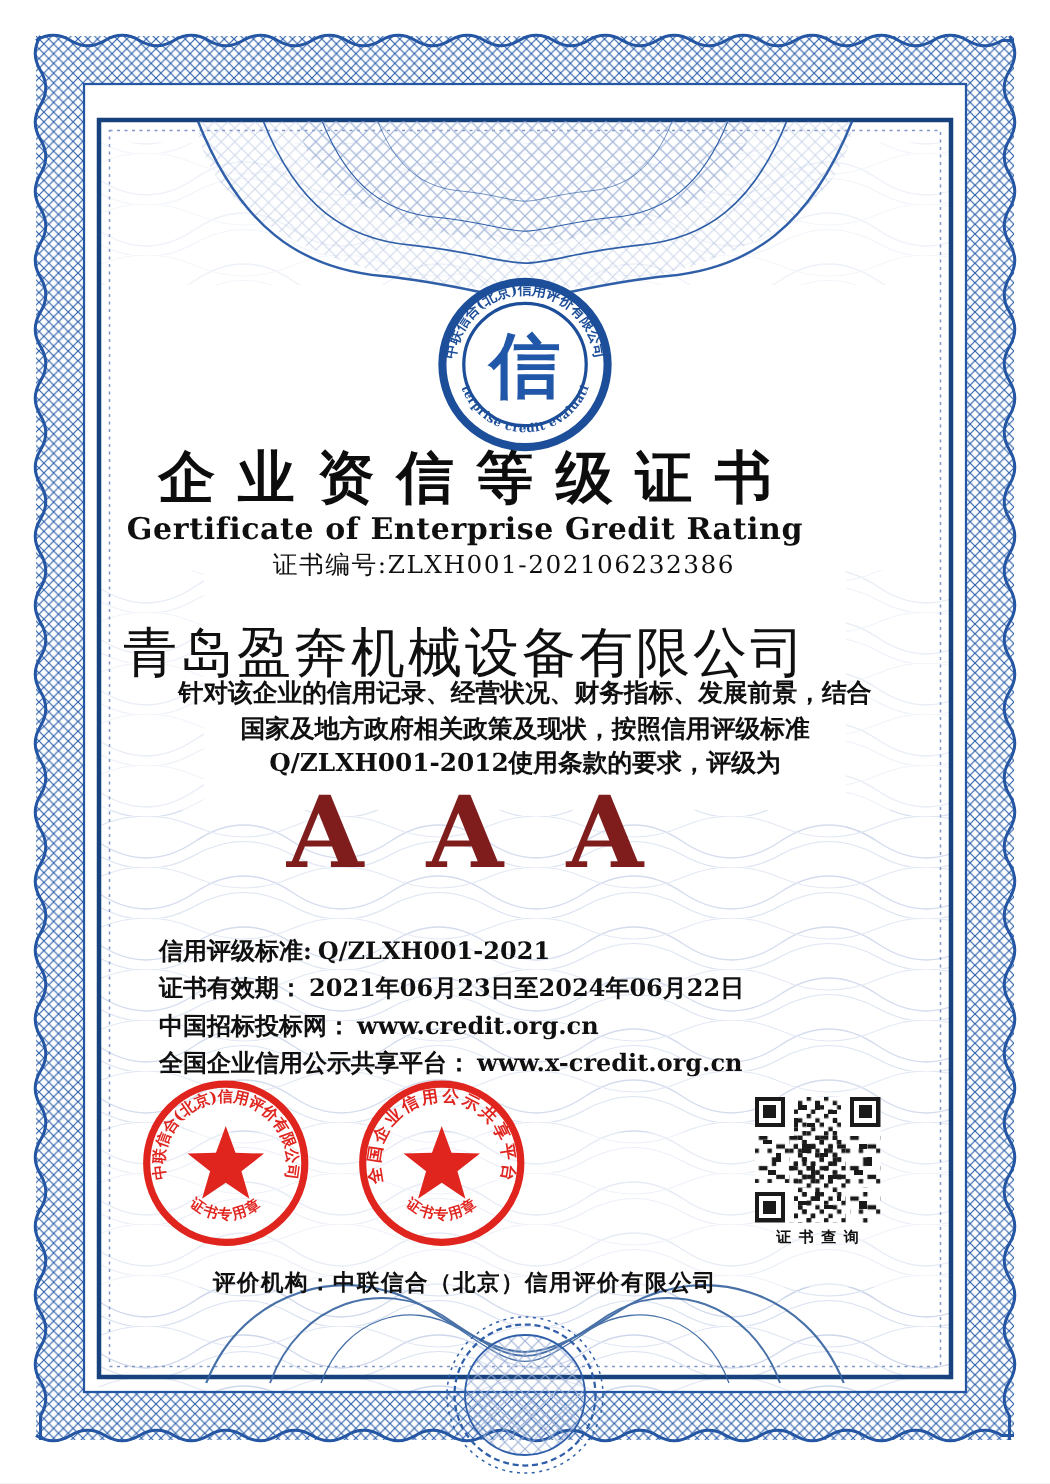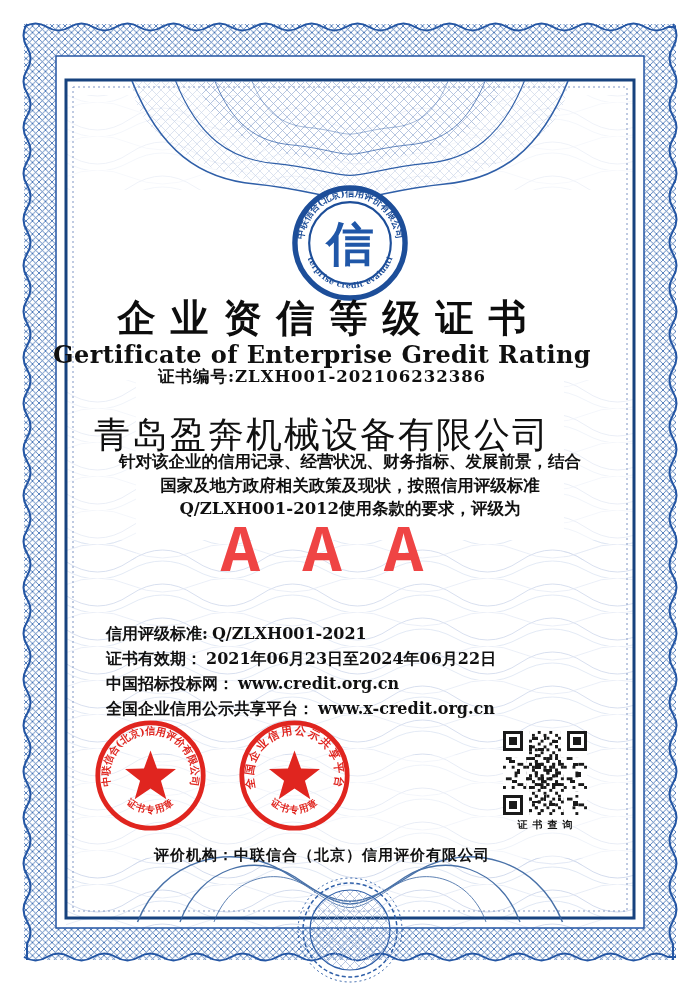--- a/index.html
+++ b/index.html
@@ -1,28 +1,28 @@
 <!DOCTYPE html>
 <html><head>
 <meta charset="utf-8">
 <style>
   html,body{margin:0;padding:0;background:#e9e9e9;}
   .page{position:relative;width:700px;height:989px;background:#ffffff;overflow:hidden;
         font-family:"DejaVu Serif","Liberation Serif",serif;color:#101010;}
   .abs{position:absolute;}
   .decor{left:0;top:0;width:700px;height:989px;z-index:0;pointer-events:none;}
   .content{position:absolute;inset:0;z-index:2;}
-  .ctr{left:12px;width:620px;text-align:center;}
+  .ctr{left:0;width:620px;text-align:center;}
   .logo{left:291px;top:184px;width:118px;height:118px;}
   .title{top:293px;font-size:38px;font-weight:bold;letter-spacing:15px;text-indent:15px;color:#0d0d0d;}
-  .subtitle{top:340px;font-size:24px;font-weight:bold;letter-spacing:.4px;}
-  .certno{top:366px;font-size:16.5px;font-weight:bold;letter-spacing:1px;}
+  .subtitle{top:340px;font-size:20px;font-weight:bold;letter-spacing:.4px;}
+  .certno{top:366px;font-size:16.5px;font-weight:normal;letter-spacing:1px;padding-left:26px;}
   .company{top:391px;font-size:36px;font-weight:normal;letter-spacing:2px;margin-top:20px;}
   .body-par{top:450px;left:70px;width:560px;text-align:center;font-size:16.5px;font-weight:bold;line-height:23.5px;}
-  .rating{top:516px;font-size:66px;font-weight:bold;letter-spacing:42px;text-indent:42px;color:#ef4444;font-family:Liberation Mono, monospace;}
+  .rating{top:516px;font-size:66px;font-weight:bold;letter-spacing:42px;text-indent:42px;color:#7f1d1d;}
   .info{left:106px;top:621px;font-size:16px;font-weight:bold;line-height:25px;}
   .info .row span{white-space:pre;}
   .info .lbl{margin-right:4px;}
   .stamp{top:718px;width:115px;height:115px;}
   .stamp1{left:93px;} .stamp2{left:237px;}
   .qr{left:503px;top:731px;width:84px;height:84px;}
   .qr-label{left:493px;top:818px;width:104px;text-align:center;font-size:10px;font-weight:bold;letter-spacing:5px;text-indent:5px;}
   .footer{top:846px;font-size:15px;font-weight:bold;letter-spacing:1px;}
 </style>
 </head>

